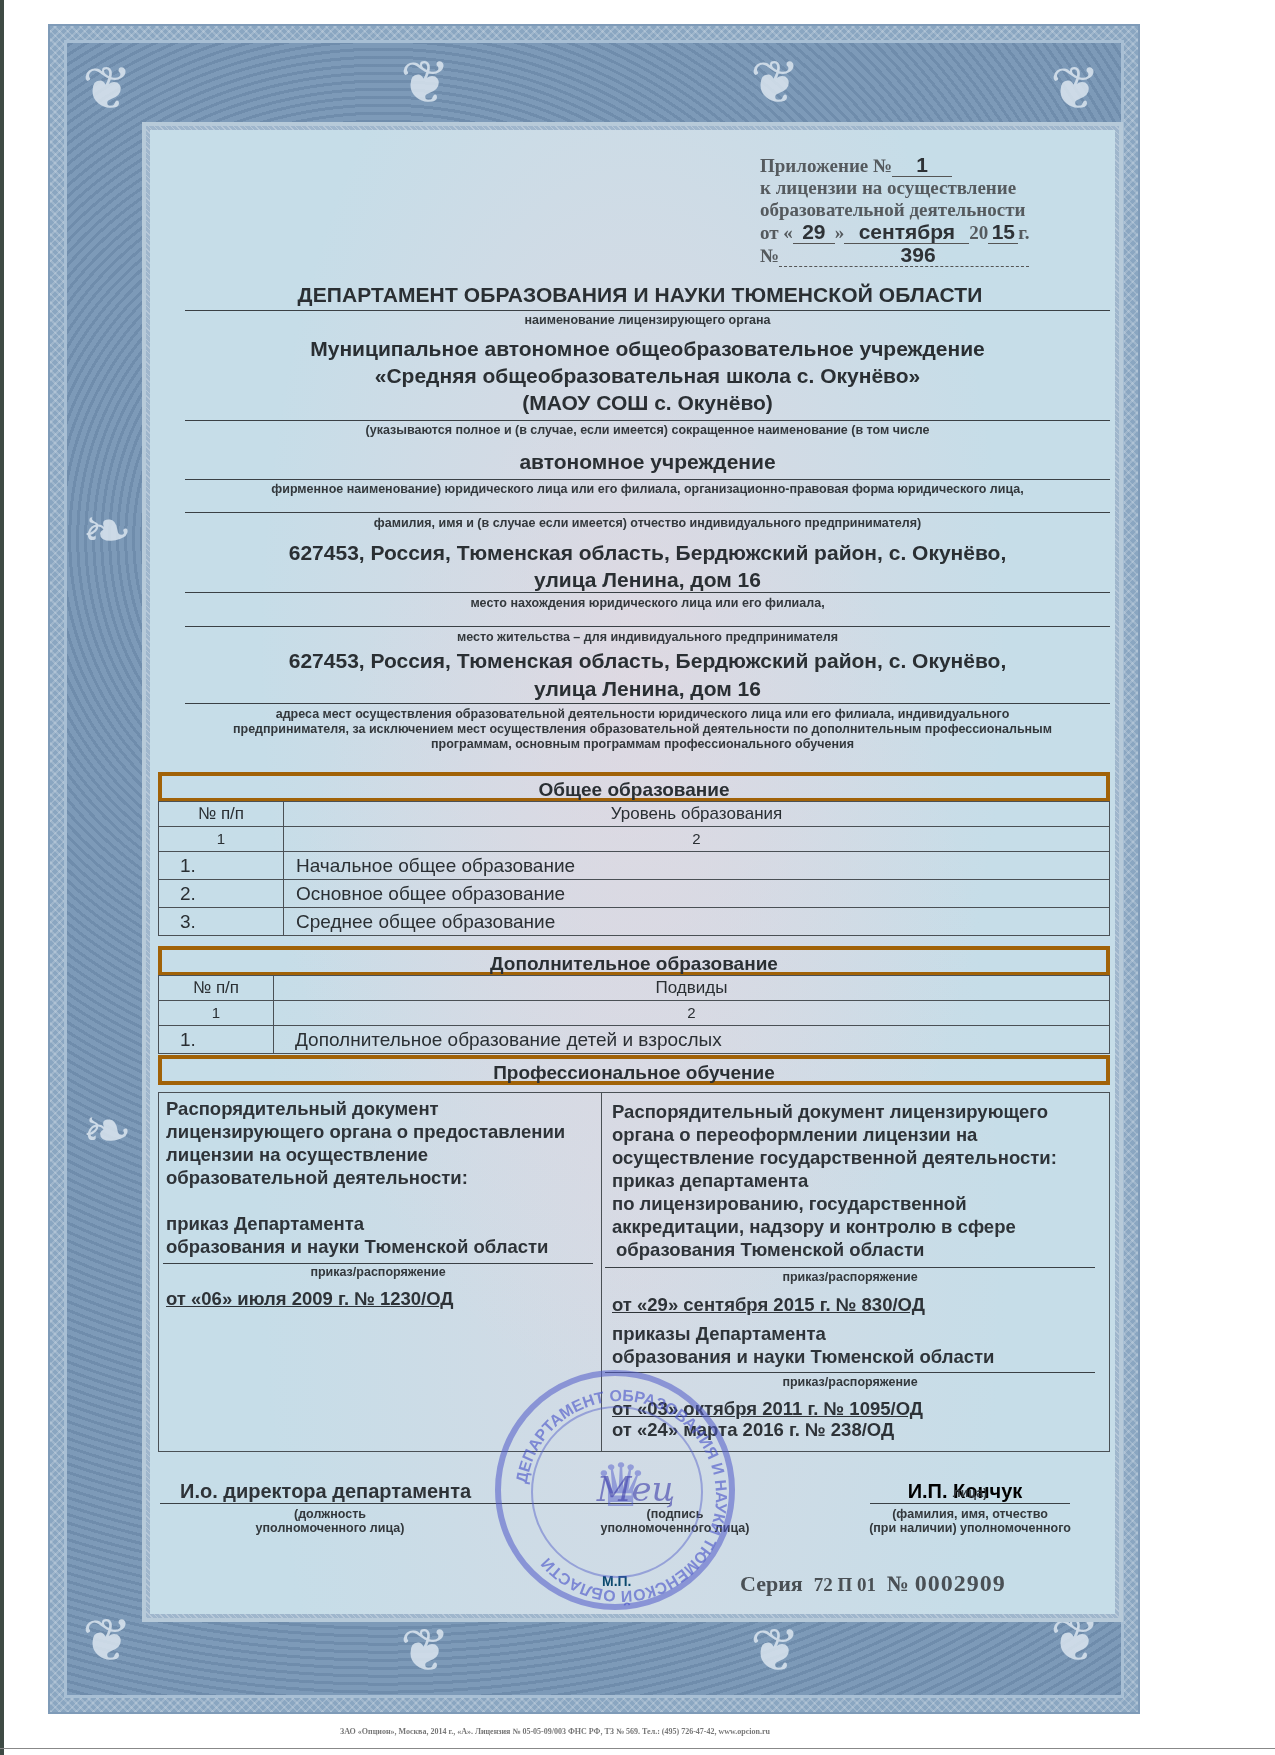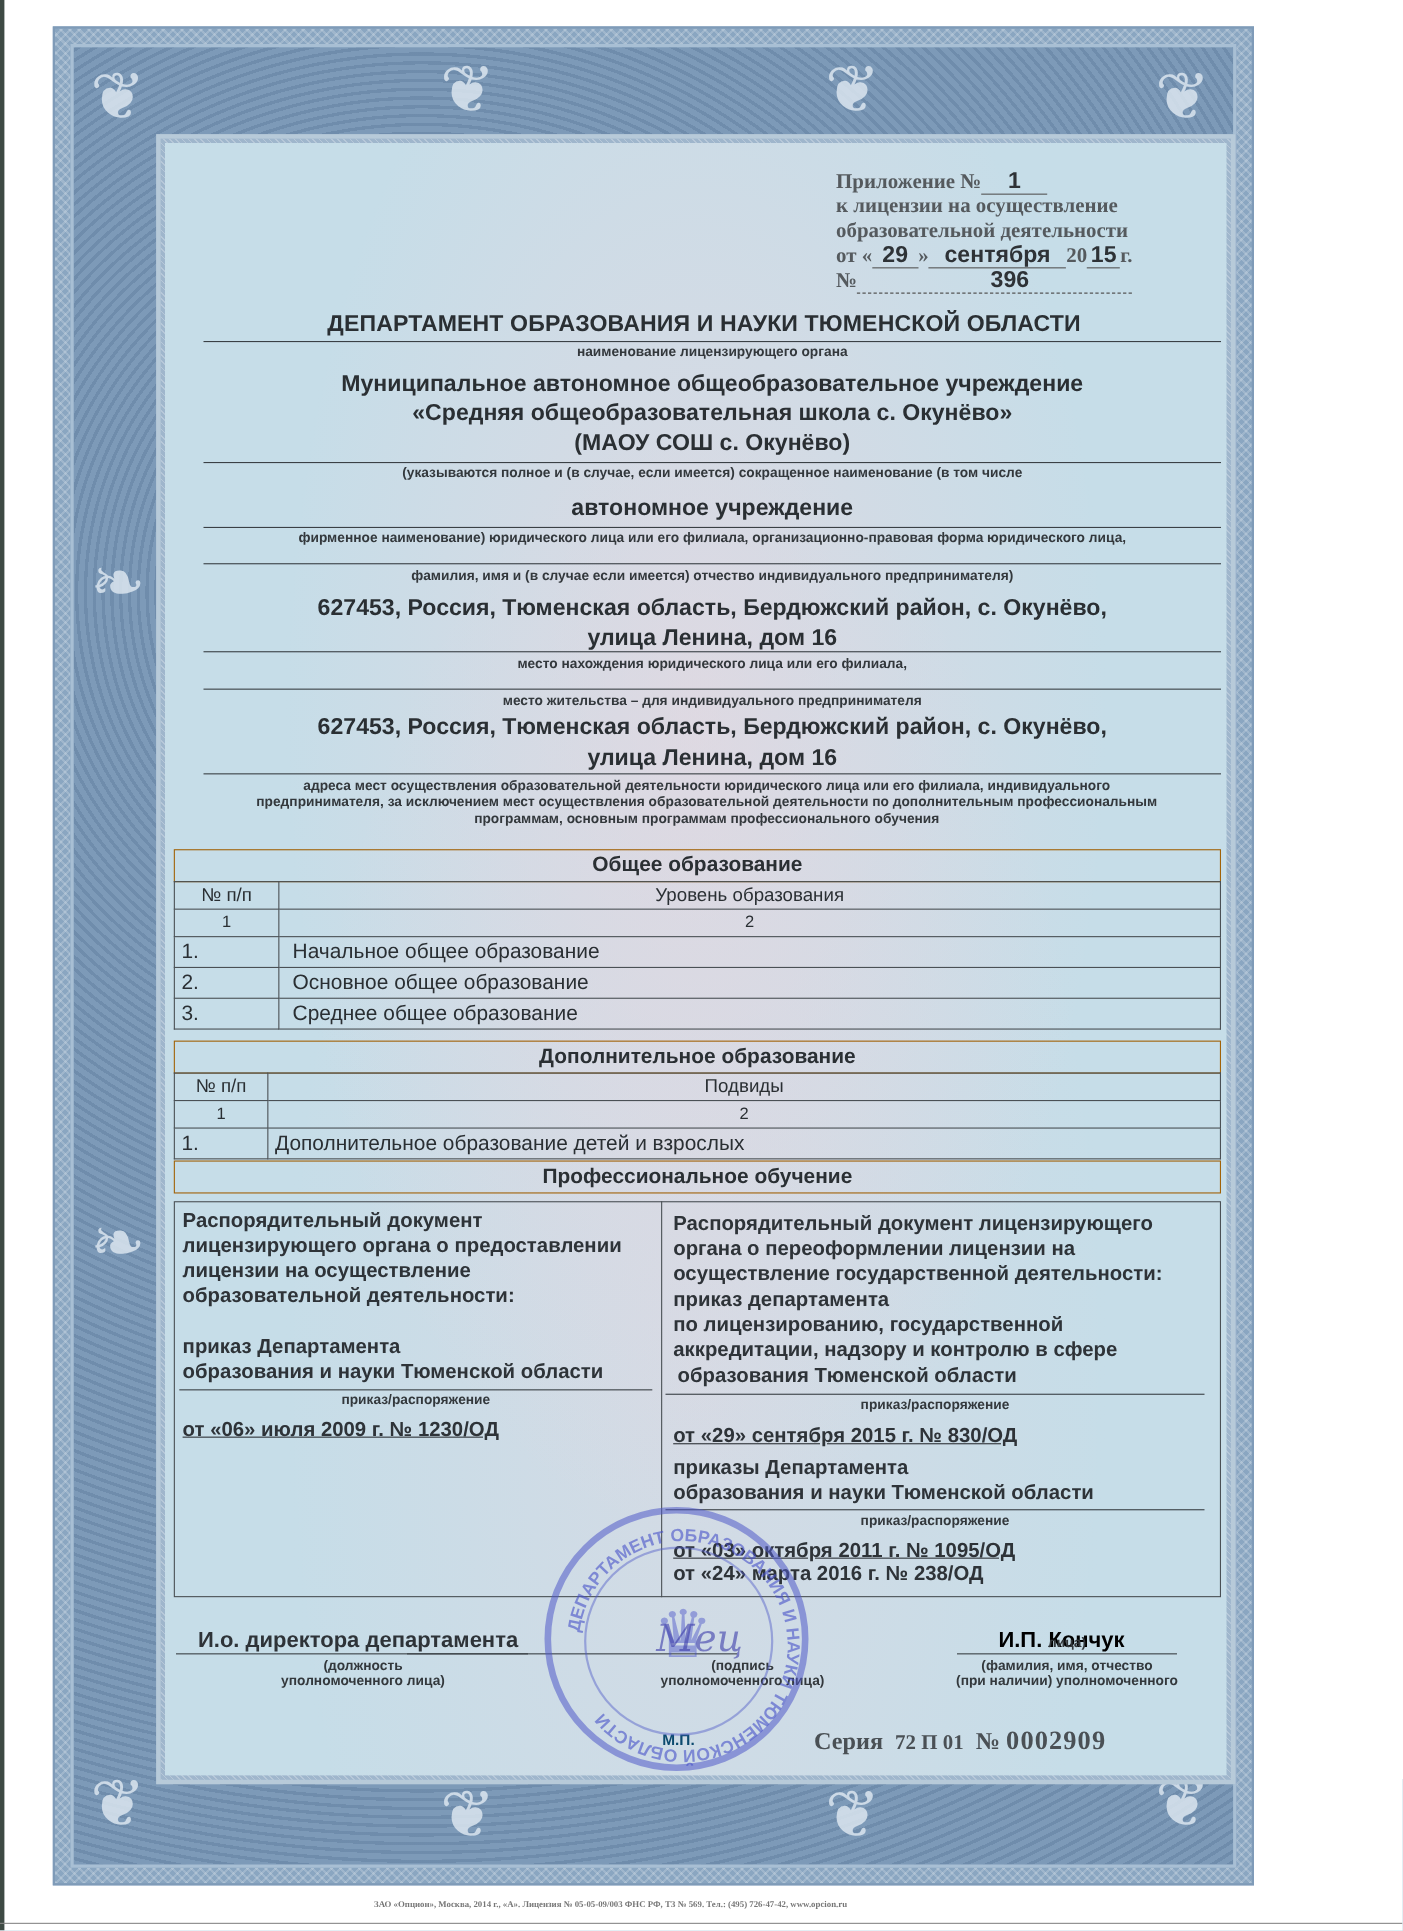--- a/index.html
+++ b/index.html
@@ -46,22 +46,22 @@
   .abs { position:absolute;font-weight:bold; }
   .serif { font-family:"Liberation Serif", serif; color:#555a5e; }
   .appx { left:760px; top:154px; font-size:19px; line-height:22px; }
   .appx .fill { font-family:"Liberation Sans", sans-serif; color:#2e3236; font-size:21px; border-bottom:1px solid #555; display:inline-block; text-align:center; }
   .center { text-align:center; }
   .h-dept { left:240px; width:800px; top:283px; font-size:21px; font-weight:bold; letter-spacing:0.1px; }
   .line { position:absolute; height:1px; background:#3a4045; }
   .cap { font-size:12.5px; color:#33383c; }
   .bold-big { font-size:21px; font-weight:bold; line-height:26px; }
   table.t { position:absolute; border-collapse:collapse; font-size:19px; }
-  table.t td { border:1px solid #4a5055; padding:0 6px; height:24px; line-height:24px; }
-  .sec-title { position:absolute; border:1px solid #a16207; box-sizing:border-box; text-align:center; font-weight:bold; font-size:19px; line-height:27px; }
+  table.t td { border:1px solid #4a5055; padding:0 21px; height:24px; line-height:24px; }
+  .sec-title { position:absolute; border:4px solid #a16207; box-sizing:border-box; text-align:center; font-weight:bold; font-size:19px; line-height:27px; }
   .prof-box { position:absolute; left:158px; top:1092px; width:952px; height:360px; border:1px solid #4a5055; box-sizing:border-box; }
   .txt18 { font-size:18.5px; line-height:23px; color:#2e3338; }
   .ul { text-decoration:underline; }
   .stamp {
     position:absolute; left:495px; top:1370px; width:240px; height:240px; border-radius:50%;
     border:6px solid rgba(80,90,200,0.55); box-sizing:border-box;
   }
   .stamp-inner { position:absolute; left:30px; top:30px; width:168px; height:168px; border-radius:50%; border:2px solid rgba(80,90,200,0.45); }
   .stamp-text { position:absolute; left:0; top:0; width:240px; height:240px; }
   .footer-print { left:340px; top:1727px; font-size:8px; color:#777; font-family:"Liberation Serif", serif; }

